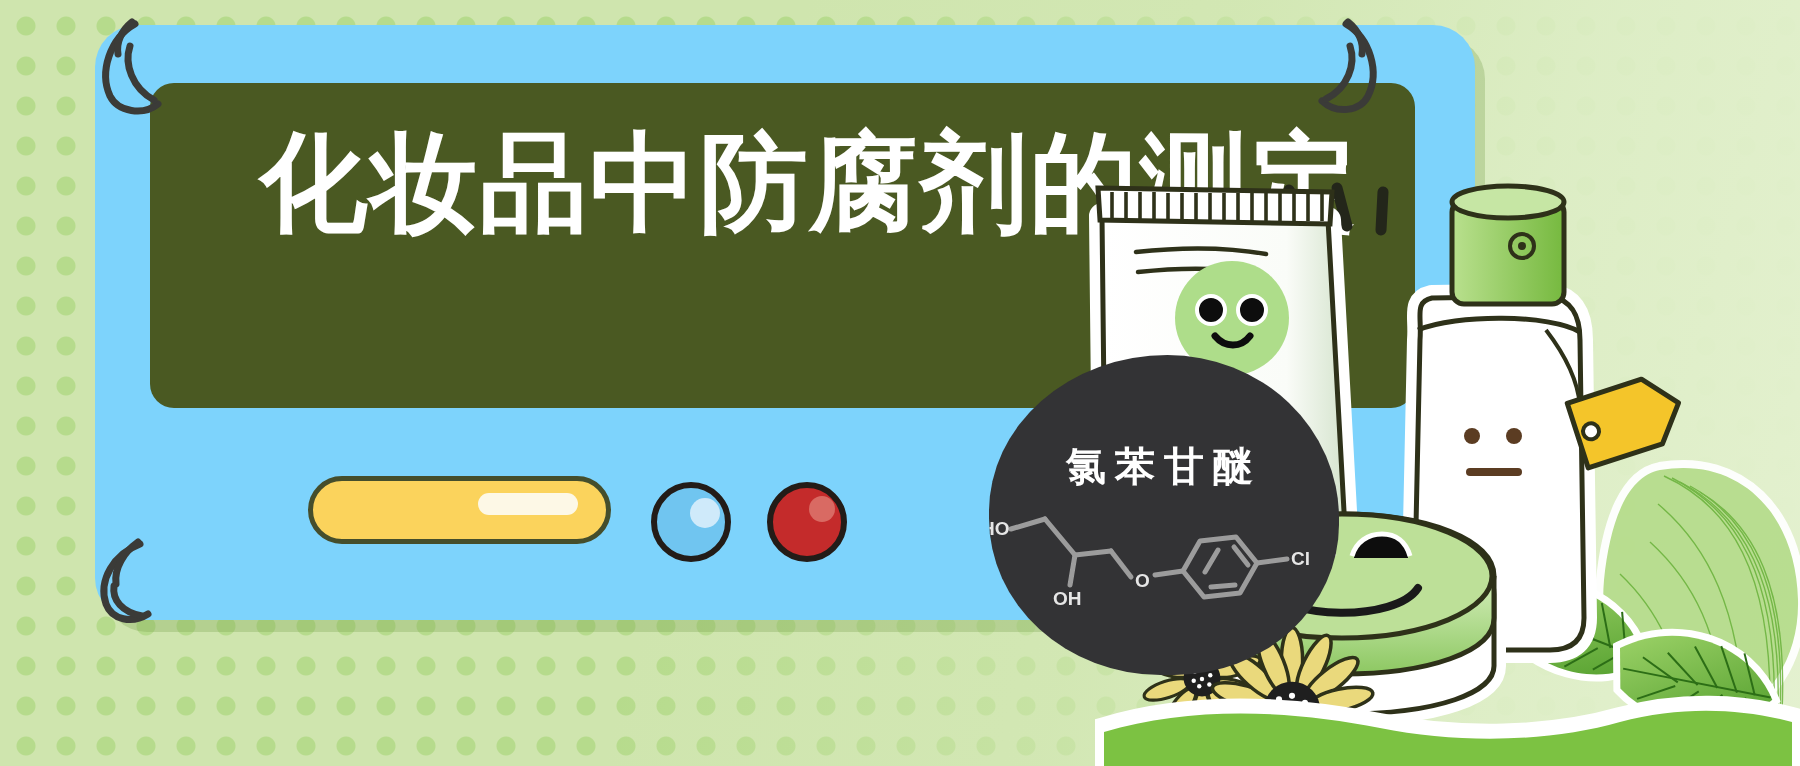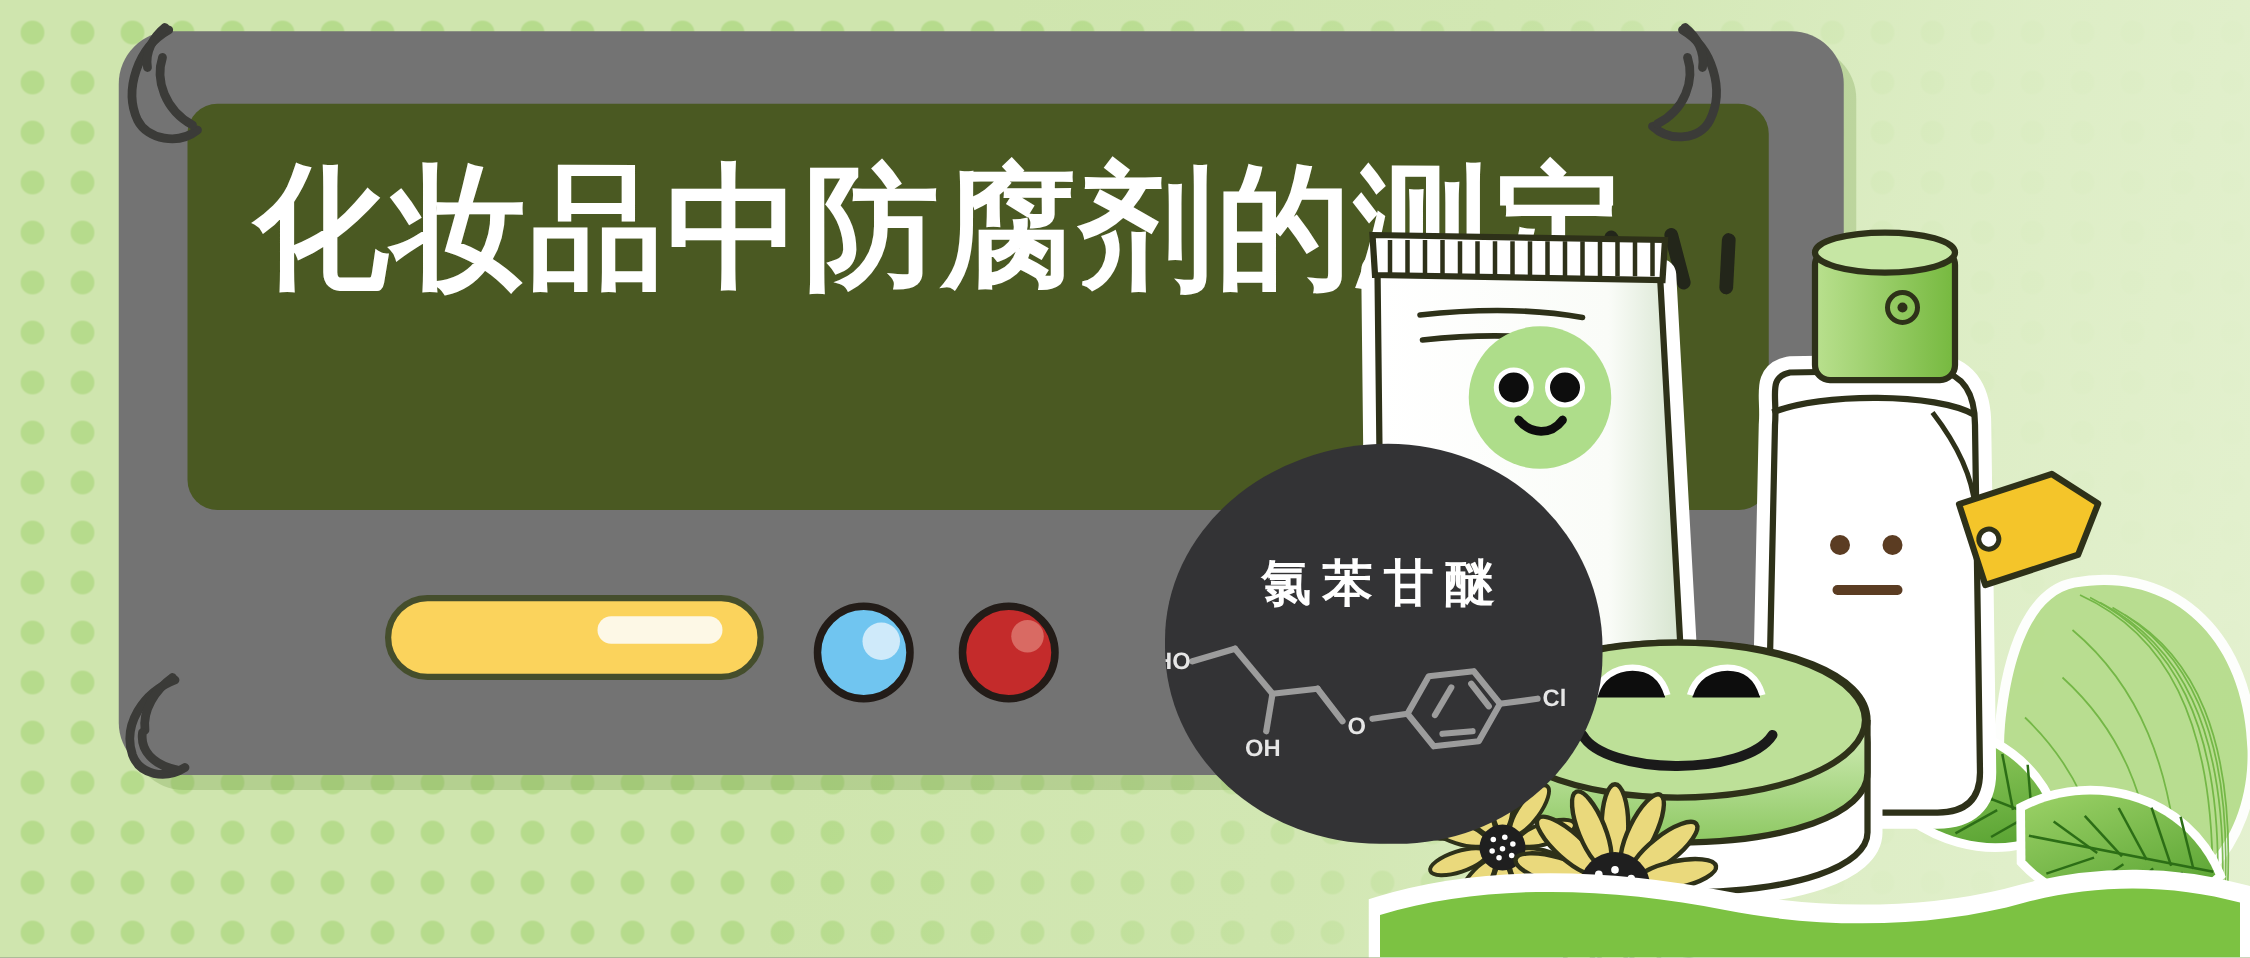--- a/index.html
+++ b/index.html
@@ -20,23 +20,24 @@
   }
   #bg-fade{
     position:absolute; inset:0;
     background:linear-gradient(105deg, rgba(207,229,174,0) 40%, rgba(213,233,184,.55) 62%, rgba(222,238,199,.9) 80%, rgba(228,241,208,1) 100%);
   }
 
   
   #green-card{
     position:absolute;
     left:95px; top:25px; width:1380px; height:595px;
-    background:#737373;
+    background:#7dd3fc;
     border-radius:42px;
     box-shadow:10px 12px 0 rgba(120,160,75,.30);
+    text-align:center;
   }
 
   
   #dark-panel{
     position:absolute;
     left:55px; top:58px; width:1265px; height:325px;
     background:#4a5922;
     border-radius:24px;
     overflow:hidden;
   }
@@ -87,21 +88,21 @@
     position:absolute; left:672px; top:457px; width:80px; height:80px;
     background:#c42b2b; border:6px solid #231c18; border-radius:50%;
   }
   #dot-red-shine{
     position:absolute; left:36px; top:8px; width:26px; height:26px;
     background:#d96a63; border-radius:50%;
   }
 
   
   #badge{
-    position:absolute; left:932px; top:355px; width:350px; height:320px;
+    position:absolute; left:989px; top:355px; width:350px; height:320px;
     background:#333335;
     border-radius:52% 50% 48% 50% / 50% 52% 48% 50%;
     overflow:hidden;
   }
   #badge-label{
     position:absolute; left:0; top:84px; width:100%;
     text-align:center; color:#fff;
     font-size:40px; font-weight:600; letter-spacing:9px;
     font-family:"DejaVu Sans","Liberation Sans",sans-serif;
   }

